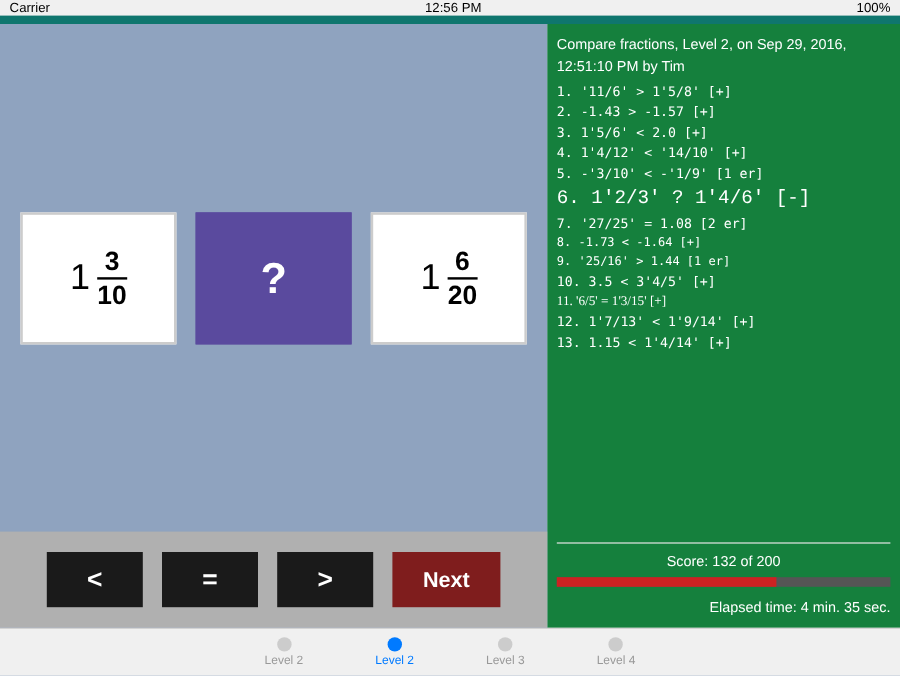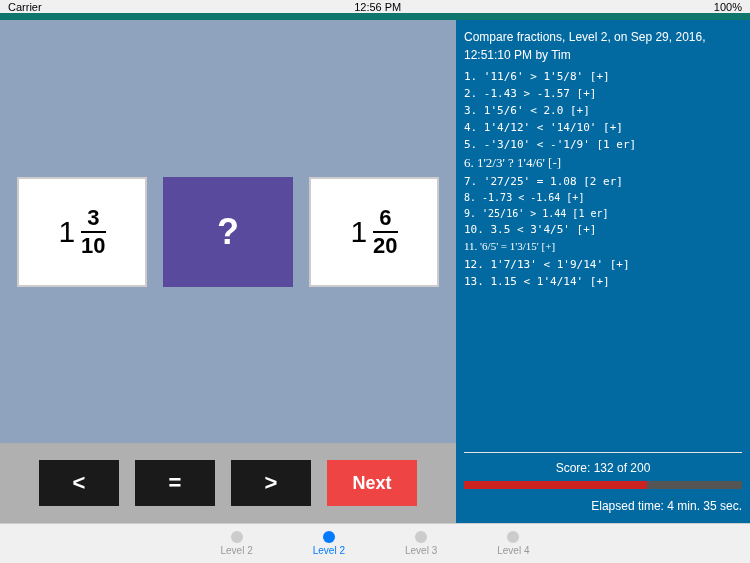--- a/index.html
+++ b/index.html
@@ -139,38 +139,38 @@
       height: 46px;
       font-size: 22px;
       cursor: pointer;
       display: flex;
       align-items: center;
       justify-content: center;
       font-weight: bold;
     }
 
     .next-btn {
-      background: #ef4444;
+      background: #7f1d1d;
       color: white;
       border: none;
       width: 90px;
       height: 46px;
       font-size: 18px;
       cursor: pointer;
       display: flex;
       align-items: center;
       justify-content: center;
       font-weight: bold;
     }
 
     
     #right-panel {
       width: 294px;
       height: 503px;
-      background: #0369a1;
+      background: #15803d;
       color: white;
       display: flex;
       flex-direction: column;
       padding: 8px;
       font-size: 12px;
       line-height: 1.5;
     }
 
     #history-title {
       font-size: 12px;
@@ -309,21 +309,21 @@
   </div>
 
   <div id="right-panel">
     <div id="history-title">Compare fractions, Level 2, on Sep 29, 2016, 12:51:10 PM by Tim</div>
     <div id="history-list">
         <div style="color: white; font-size: 11px; font-family: monospace; line-height: 1.55;">1.  '11/6'  &gt; 1'5/8'  [+]</div>
         <div style="color: white; font-size: 11px; font-family: monospace; line-height: 1.55;">2.  -1.43  &gt; -1.57  [+]</div>
         <div style="color: white; font-size: 11px; font-family: monospace; line-height: 1.55;">3.  1'5/6'  &lt;  2.0  [+]</div>
         <div style="color: white; font-size: 11px; font-family: monospace; line-height: 1.55;">4.  1'4/12'  &lt; '14/10'  [+]</div>
         <div style="color: white; font-size: 11px; font-family: monospace; line-height: 1.55;">5.  -'3/10'  &lt; -'1/9'  [1 er]</div>
-        <div style="color: white; font-size: 13px; font-family: Liberation Serif, serif; line-height: 1.55;">6.  1'2/3'  ? 1'4/6'  [-]</div>
+        <div style="color: white; font-size: 16px; font-family: Liberation Mono, monospace; line-height: 1.55;">6.  1'2/3'  ? 1'4/6'  [-]</div>
         <div style="color: white; font-size: 11px; font-family: monospace; line-height: 1.55;">7.  '27/25'  = 1.08  [2 er]</div>
         <div style="color: white; font-size: 10px; font-family: monospace; line-height: 1.55;">8.  -1.73  &lt; -1.64  [+]</div>
         <div style="color: white; font-size: 10px; font-family: monospace; line-height: 1.55;">9.  '25/16'  &gt; 1.44  [1 er]</div>
         <div style="color: white; font-size: 11px; font-family: monospace; line-height: 1.55;">10.  3.5  &lt; 3'4/5'  [+]</div>
         <div style="color: white; font-size: 11px; font-family: monospace; line-height: 1.55;"></div>
         <div style="color: white; font-size: 11px; font-family: Liberation Serif, serif; line-height: 1.55;">11.  '6/5'  = 1'3/15'  [+]</div>
         <div style="color: white; font-size: 11px; font-family: monospace; line-height: 1.55;">12.  1'7/13'  &lt; 1'9/14'  [+]</div>
         <div style="color: white; font-size: 11px; font-family: monospace; line-height: 1.55;">13.  1.15  &lt; 1'4/14'  [+]</div>
       </div>
     <div id="score-area">

